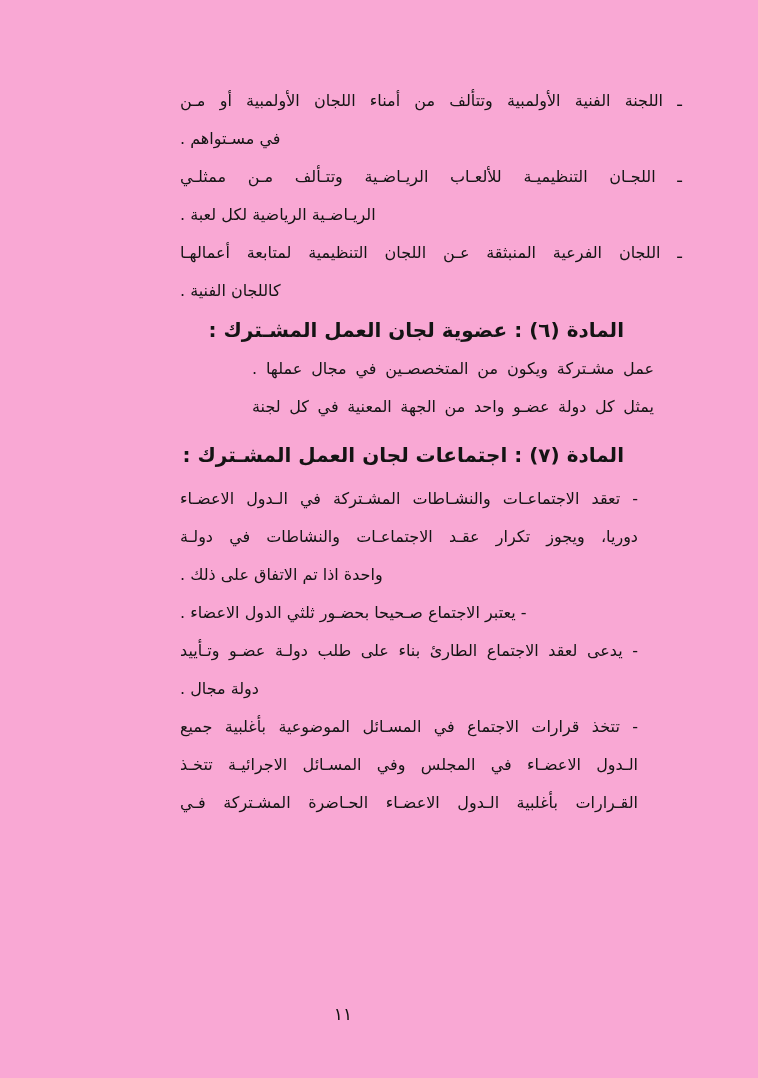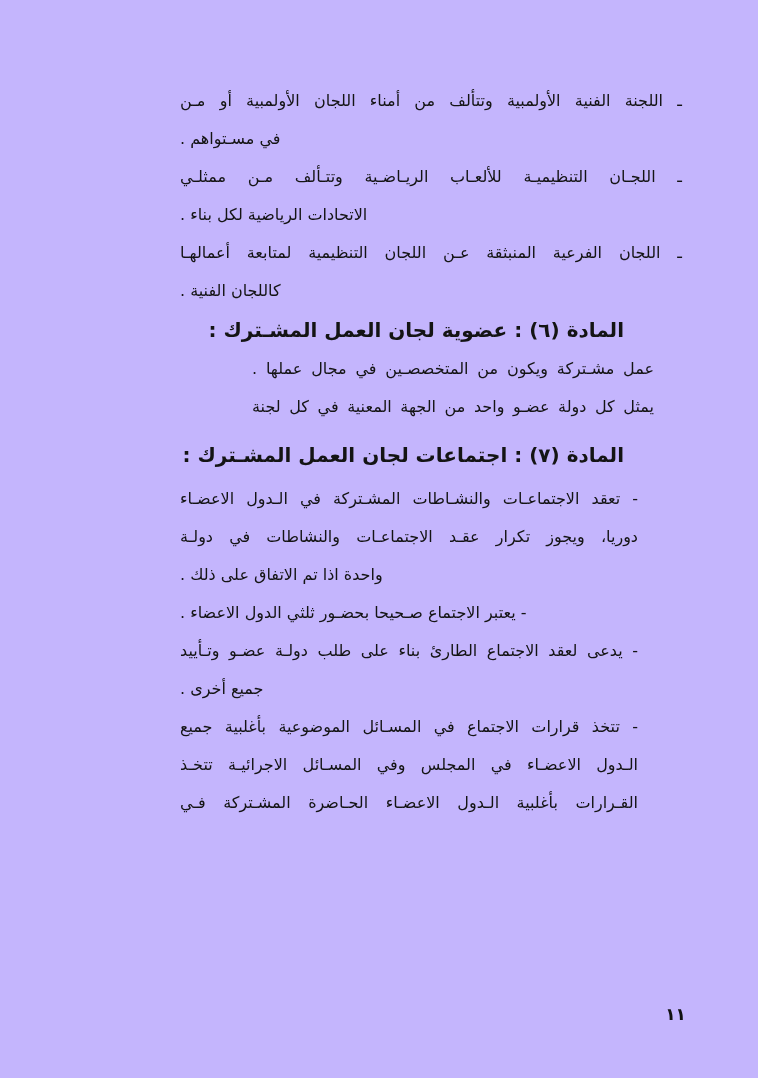--- a/index.html
+++ b/index.html
@@ -13,21 +13,21 @@
   body {
     position: relative;
     font-family: "DejaVu Sans", sans-serif;
     color: #141414;
     overflow: hidden;
   }
 
   .page {
     position: absolute;
     inset: 0;
-    background: #c4b5fd;
+    background: #f9a8d4;
   }
 
   .content {
     position: absolute;
     top: 82px;
     right: 76px;
     width: 502px;
     direction: rtl;
     font-size: 16px;
     line-height: 38px;
@@ -61,23 +61,23 @@
 
   .list2 { margin-top: 5px; }
   .list2 .item { padding-right: 44px; }
   .list2 .item.indented { padding-right: 76px; }
 
   .page-number {
     position: absolute;
     top: 1004px;
     left: 0;
     width: 686px;
-    text-align: right;
+    text-align: center;
     font-size: 17px;
-    font-weight: 700;
+    font-weight: 400;
     color: #111111;
   }
 </style>
 </head>
 <body>
 
 <div class="page">
 
   <main class="content">
 
@@ -89,21 +89,21 @@
           <span>اللجنة الفنية الأولمبية وتتألف من أمناء اللجان الأولمبية أو مـن</span>
         </div>
         <div class="line cont">في مسـتواهم .</div>
       </div>
 
       <div class="item">
         <div class="line j">
           <span class="marker">ـ</span>
           <span>اللجـان التنظيميـة للألعـاب الريـاضـية وتتـألف مـن ممثلـي</span>
         </div>
-        <div class="line cont">الاتحادات الرياضية لكل بناء .</div>
+        <div class="line cont">الريـاضـية الرياضية لكل لعبة .</div>
       </div>
 
       <div class="item">
         <div class="line j">
           <span class="marker">ـ</span>
           <span>اللجان الفرعية المنبثقة عـن اللجان التنظيمية لمتابعة أعمالهـا</span>
         </div>
         <div class="line cont">كاللجان الفنية .</div>
       </div>
 
@@ -134,21 +134,21 @@
           <span class="marker">-</span>
           <span>يعتبر الاجتماع صـحيحا بحضـور ثلثي الدول الاعضاء .</span>
         </div>
       </div>
 
       <div class="item">
         <div class="line j">
           <span class="marker">-</span>
           <span>يدعى لعقد الاجتماع الطارئ بناء على طلب دولـة عضـو وتـأييد</span>
         </div>
-        <div class="line">جميع أخرى .</div>
+        <div class="line">دولة مجال .</div>
       </div>
 
       <div class="item">
         <div class="line j">
           <span class="marker">-</span>
           <span>تتخذ قرارات الاجتماع في المسـائل الموضوعية بأغلبية جميع</span>
         </div>
         <div class="line j">الـدول الاعضـاء في المجلس وفي المسـائل الاجرائيـة تتخـذ</div>
         <div class="line j">القـرارات بأغلبية الـدول الاعضـاء الحـاضرة المشـتركة فـي</div>
       </div>

